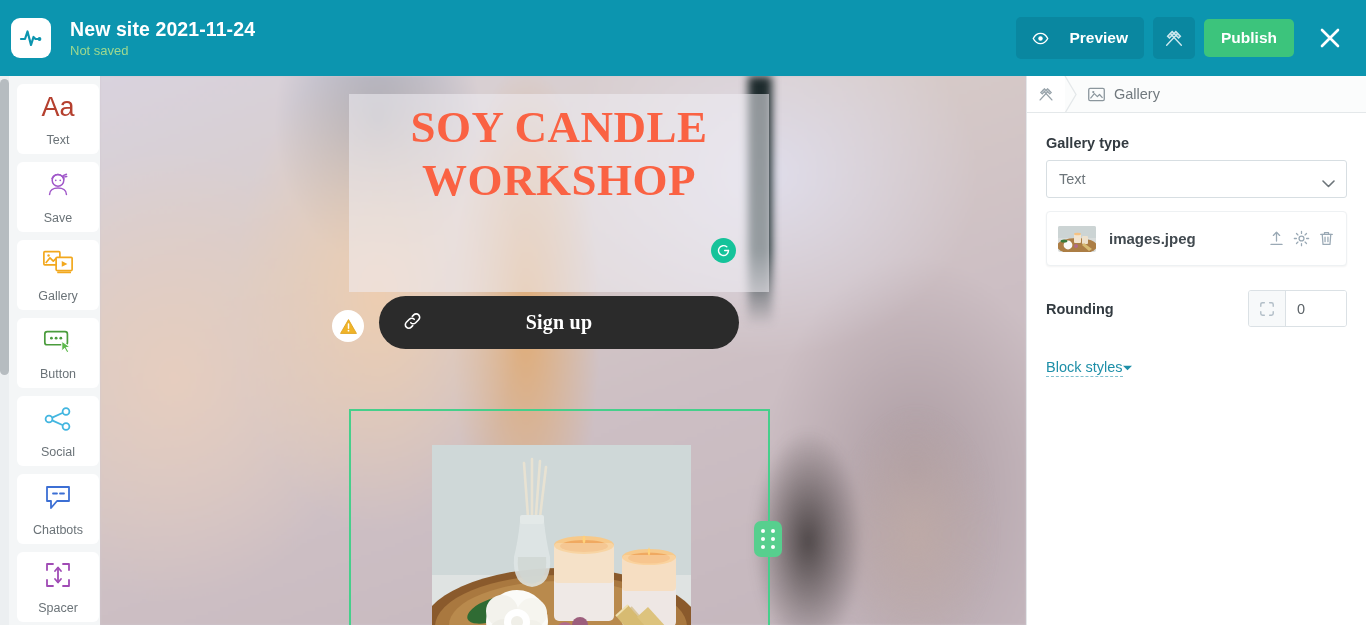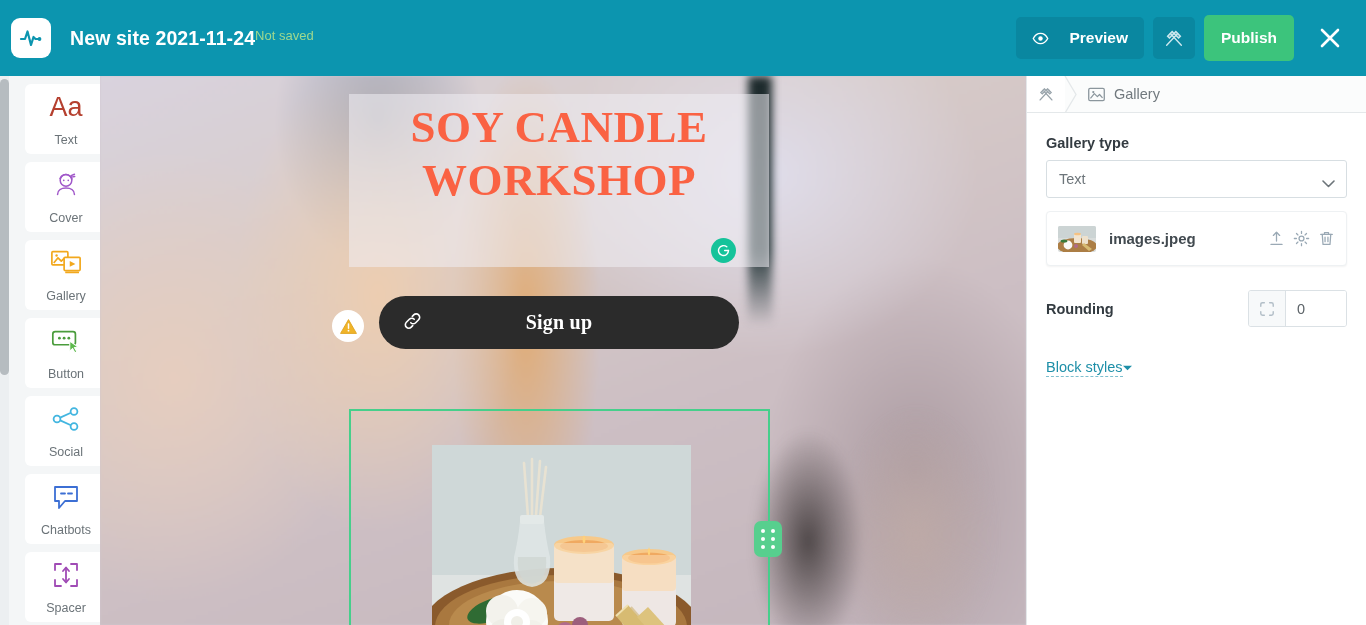--- a/index.html
+++ b/index.html
@@ -16,21 +16,21 @@
     width: 1366px; height: 76px;
     background: #0C95AF;
     display: flex; align-items: center;
   }
   .app-logo {
     width: 40px; height: 40px; margin-left: 11px;
     background: #ffffff; border-radius: 9px;
     display: flex; align-items: center; justify-content: center;
     flex: none;
   }
-  .title-wrap { margin-left: 19px; display: flex; flex-direction: row; justify-content: center; }
+  .title-wrap { margin-left: 19px; display: flex; flex-direction: column; justify-content: center; }
   .site-title {
     color: #ffffff; font-size: 19.5px; font-weight: 600;
     letter-spacing: 0.1px; line-height: 24px; white-space: nowrap;
   }
   .save-state {
     color: #9ed88f; font-size: 13px; line-height: 18px; margin-top: 1px;
     white-space: nowrap;
   }
   .topbar-right {
     margin-left: auto; display: flex; align-items: center;
@@ -43,21 +43,21 @@
   .btn-preview {
     height: 42px; padding: 0 16px; border-radius: 5px;
     background: #0A87A0; color: #fff; font-size: 15.5px; font-weight: 700;
     gap: 20px;
   }
   .btn-icononly {
     width: 42px; height: 42px; border-radius: 5px;
     background: #0A87A0;
   }
   .btn-publish {
-    height: 46px; padding: 0 17px; border-radius: 5px;
+    height: 38px; padding: 0 17px; border-radius: 5px;
     background: #3CC47C; color: #fff; font-size: 15.5px; font-weight: 700;
   }
   .save-group { display: flex; height: 42px; border-radius: 5px; overflow: hidden; }
   .btn-save {
     height: 42px; padding: 0 18px; background: #fff; color: #333b41;
     font-size: 15.5px; font-weight: 700;
   }
   .btn-save-caret {
     width: 34px; height: 42px; background: #fff;
     border-left: 1px solid #dfe4e8;
@@ -76,21 +76,21 @@
   }
   .lb-scroll-track {
     position: absolute; left: 0; top: 0; width: 9px; height: 549px;
     background: #eceff1;
   }
   .lb-scroll-thumb {
     position: absolute; left: 0px; top: 3px; width: 9px; height: 296px;
     background: #b6bcc0; border-radius: 5px;
   }
   .lb-item {
-    width: 82px; height: 70px; margin: 8px 0 0 16px;
+    width: 82px; height: 70px; margin: 8px 0 0 8px;
     background: #fff; border-radius: 6px;
     display: flex; flex-direction: column;
     align-items: center; justify-content: center;
     cursor: pointer; gap: 10px;
   }
   .lb-item:first-child { margin-top: 9px; }
   .lb-label {
     font-size: 12.5px; color: #6b7378; line-height: 15px;
   }
   .lb-icon { height: 32px; display: flex; align-items: center; justify-content: center; }
@@ -124,21 +124,21 @@
     position: absolute; left: 600px; top: 300px; width: 300px; height: 330px;
     background:
       radial-gradient(ellipse 90px 180px at 36% 50%, rgba(58,52,52,0.85), rgba(58,52,52,0) 62%),
       radial-gradient(ellipse 120px 190px at 72% 48%, rgba(190,170,166,0.9), rgba(190,170,166,0) 66%);
     filter: blur(5px);
   }
 
   
   .heading-block {
     position: absolute; left: 249px; top: 18px;
-    width: 420px; height: 173px;
+    width: 420px; height: 198px;
     background: rgba(241,238,244,0.55);
     cursor: pointer;
   }
   .heading-text {
     position: absolute; left: 0; top: 7px; width: 420px;
     text-align: center;
     font-family: "Liberation Serif", serif;
     font-weight: 700;
     font-size: 45px; line-height: 53px;
     color: #fa6243;
@@ -358,21 +358,21 @@
         <g fill="none" stroke="#A057C9" stroke-width="1.6" stroke-linecap="round" stroke-linejoin="round">
           <circle cx="16" cy="11" r="6.2"></circle>
           <path d="M9.6 9 C11 5.5 15 4 18.5 5.5 C20.5 6.4 22 8 22.4 9.6"></path>
           <path d="M21.5 6 L25 4.5 M21.8 7.6 L25.3 7"></path>
           <path d="M7 26 C7 21.5 11 19.2 16 19.2 C21 19.2 25 21.5 25 26"></path>
           <circle cx="13.6" cy="11" r="0.9" fill="#A057C9" stroke="none"></circle>
           <circle cx="18.4" cy="11" r="0.9" fill="#A057C9" stroke="none"></circle>
         </g>
       </svg>
     </div>
-    <div class="lb-label">Cover</div>
+    <div class="lb-label">Save</div>
   </div>
 
   <div class="lb-item">
     <div class="lb-icon">
       <svg width="32" height="28" viewBox="0 0 34 28">
         <g fill="none" stroke="#F2A81D" stroke-width="1.8" stroke-linejoin="round">
           <rect x="2" y="2" width="17" height="14" rx="1"></rect>
           <path d="M4 14 L8.5 8.5 L12 12 L15 9 L17.5 11.5"></path>
           <circle cx="7" cy="6" r="1.3" fill="#F2A81D" stroke="none"></circle>
           <rect x="15" y="8" width="17" height="14" rx="1" fill="#fff"></rect>

